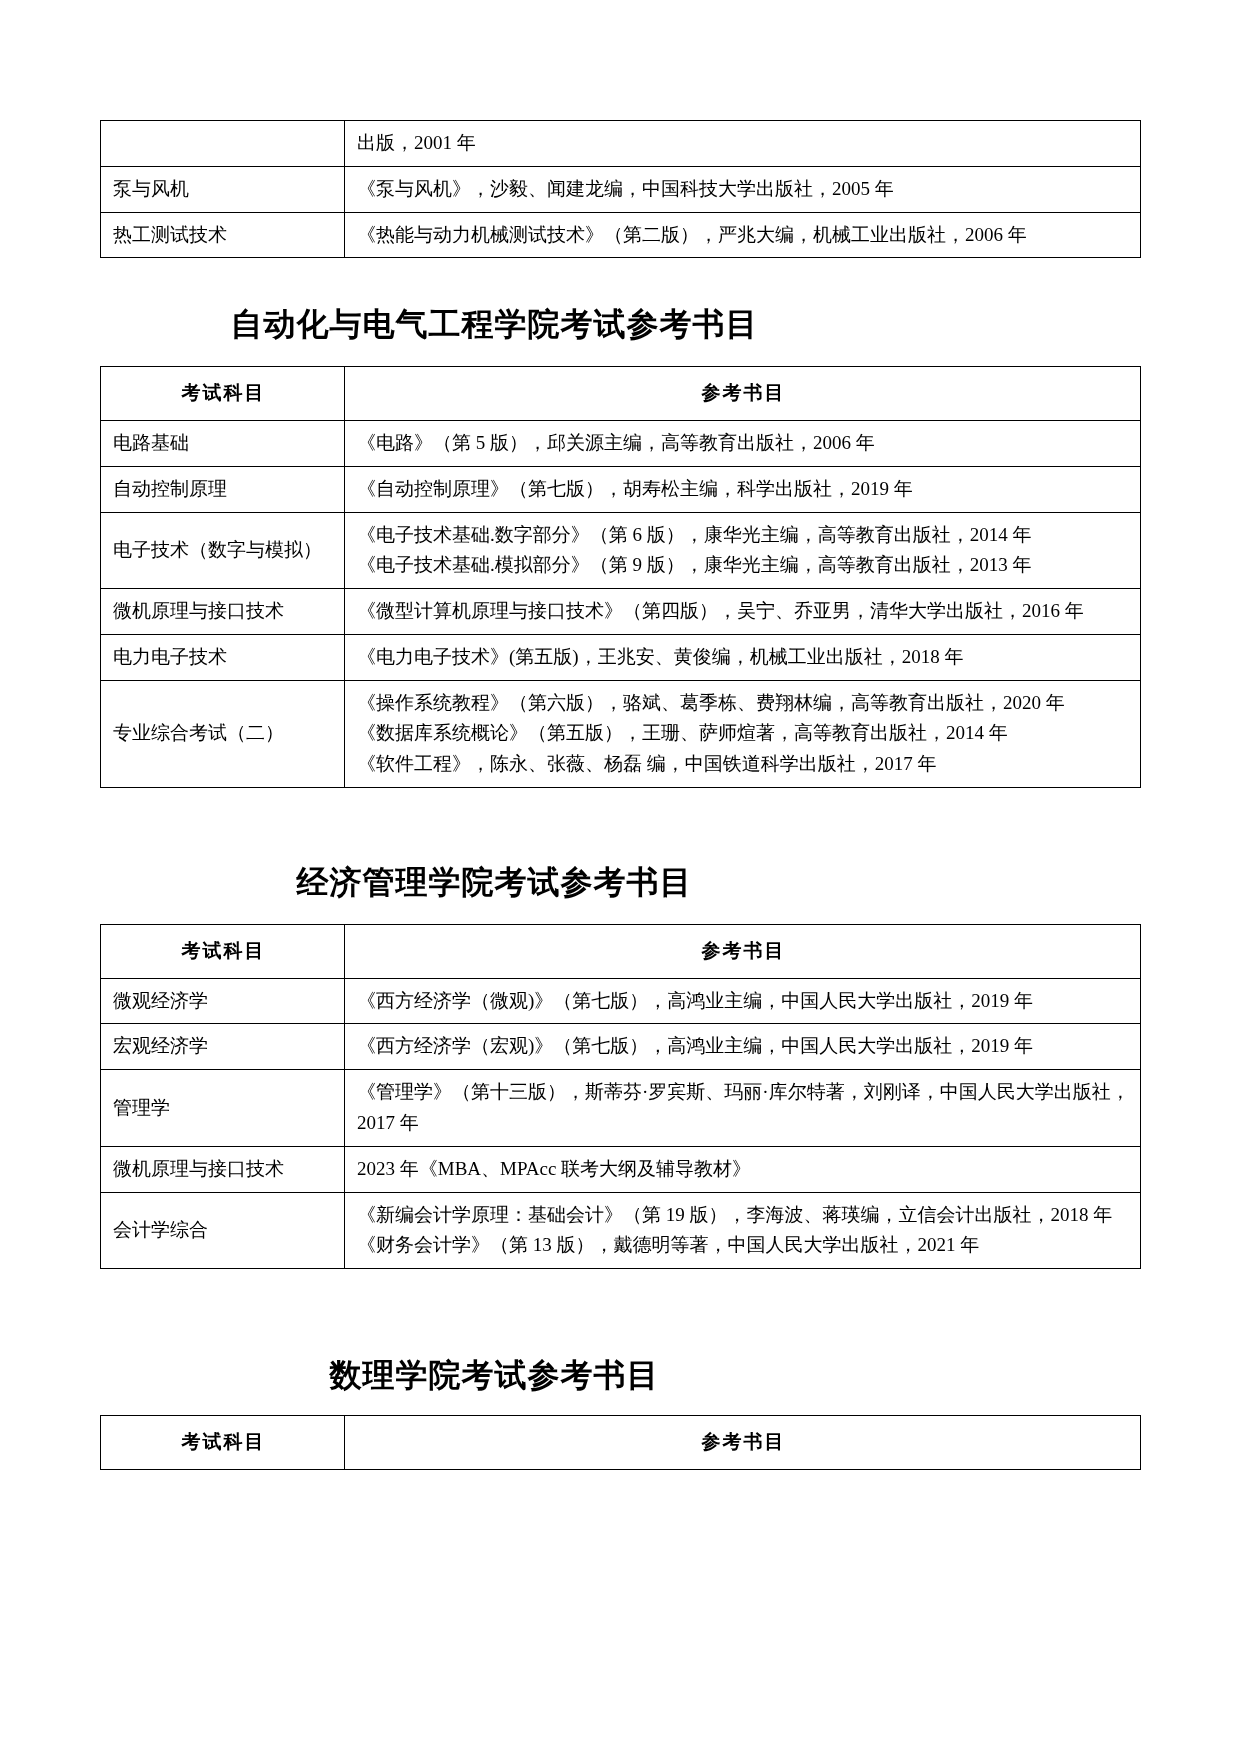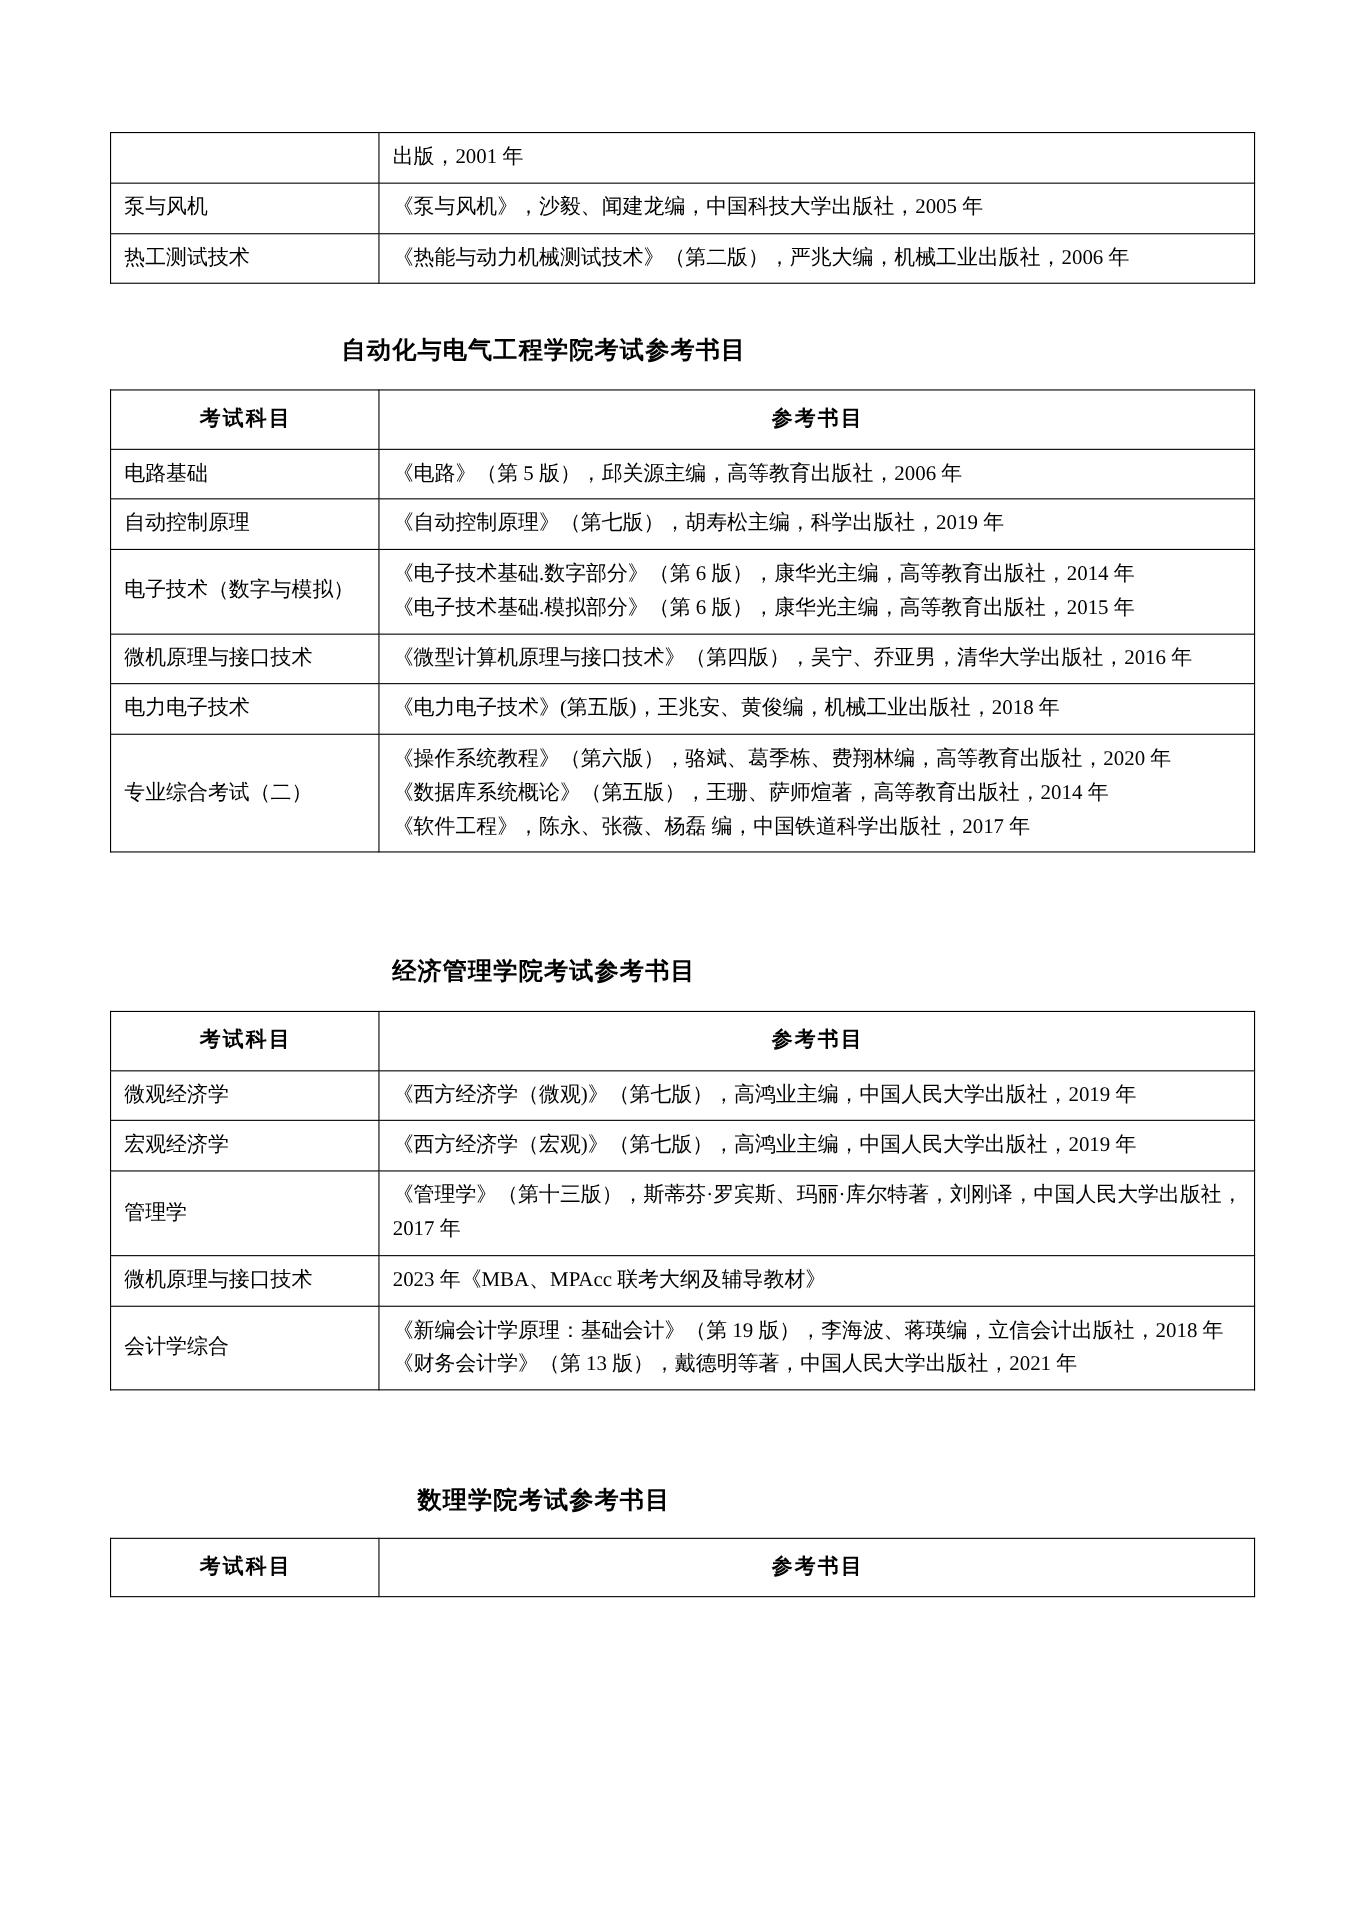--- a/index.html
+++ b/index.html
@@ -19,29 +19,29 @@
     box-sizing: border-box;
     width: 989px;
     min-height: 1754px;
     padding: 120px 100px 10px 100px;
   }
 
   
   .section-heading {
     text-align: center;
     font-weight: bold;
-    font-size: 22px;
+    font-size: 32px;
     letter-spacing: 1px;
     line-height: 1.25;
     margin: 0;
   }
   .heading-gap-top-1 { margin-top: 46px; }
   .heading-gap-bot-1 { margin-bottom: 22px; }
 
-  .heading-gap-top-2 { margin-top: 94px; }
+  .heading-gap-top-2 { margin-top: 74px; }
   .heading-gap-bot-2 { margin-bottom: 22px; }
 
   .heading-gap-top-3 { margin-top: 86px; }
   .heading-gap-bot-3 { margin-bottom: 20px; }
 
   
   table.ref-table {
     border-collapse: collapse;
     width: 1040px;
     table-layout: fixed;
@@ -124,21 +124,21 @@
         <td class="cell-books">《电路》（第 5 版），邱关源主编，高等教育出版社，2006 年</td>
       </tr>
       <tr>
         <td class="cell-subject">自动控制原理</td>
         <td class="cell-books">《自动控制原理》（第七版），胡寿松主编，科学出版社，2019 年</td>
       </tr>
       <tr>
         <td class="cell-subject">电子技术（数字与模拟）</td>
         <td class="cell-books">
           <span class="line">《电子技术基础.数字部分》（第 6 版），康华光主编，高等教育出版社，2014 年</span>
-          <span class="line">《电子技术基础.模拟部分》（第 6 版），康华光主编，高等教育出版社，2015 年</span>
+          <span class="line">《电子技术基础.模拟部分》（第 9 版），康华光主编，高等教育出版社，2013 年</span>
         </td>
       </tr>
       <tr>
         <td class="cell-subject">微机原理与接口技术</td>
         <td class="cell-books">《微型计算机原理与接口技术》（第四版），吴宁、乔亚男，清华大学出版社，2016 年</td>
       </tr>
       <tr>
         <td class="cell-subject">电力电子技术</td>
         <td class="cell-books">《电力电子技术》(第五版)，王兆安、黄俊编，机械工业出版社，2018 年</td>
       </tr>

